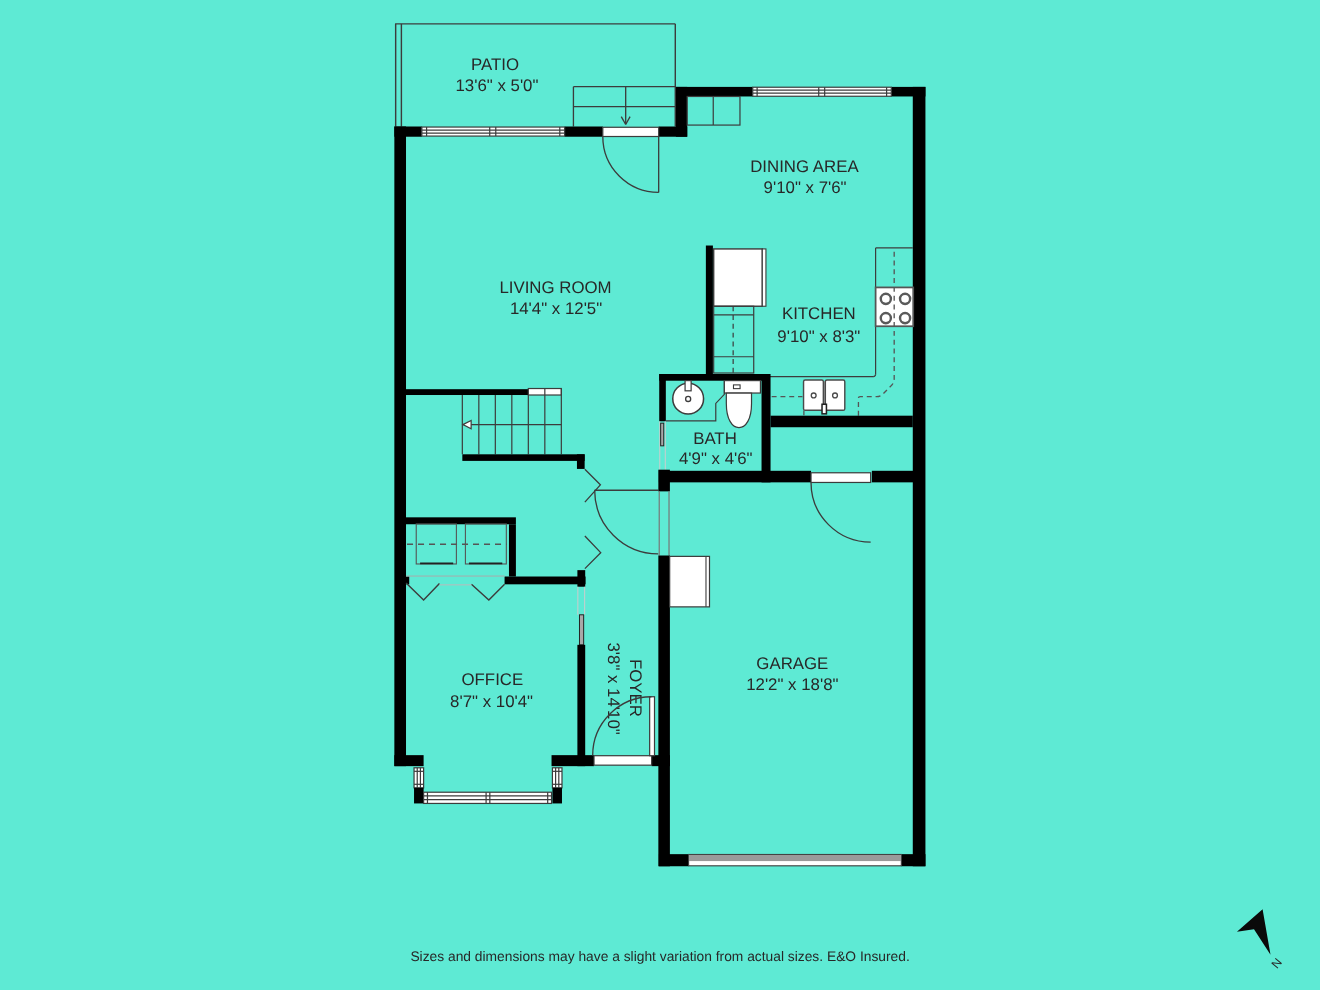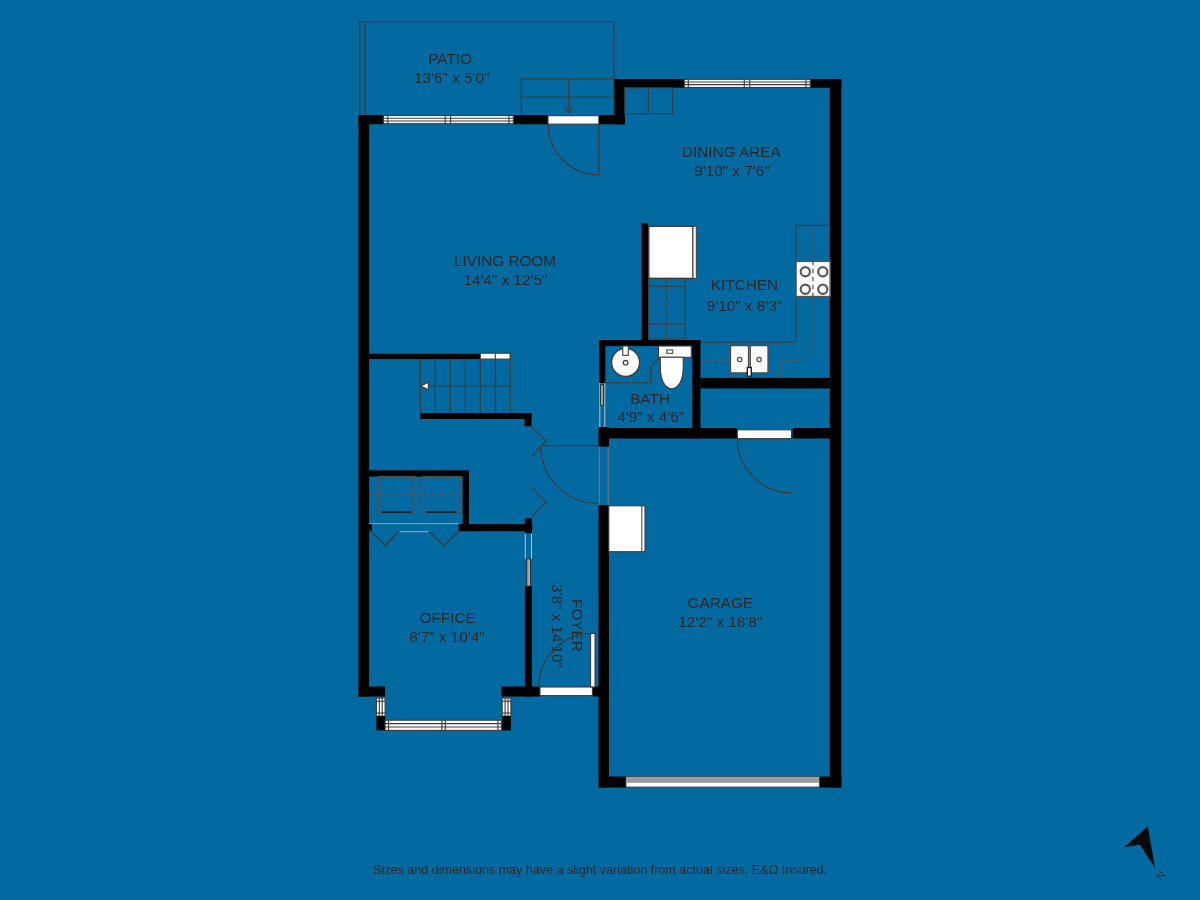--- a/index.html
+++ b/index.html
@@ -1,16 +1,16 @@
 <!DOCTYPE html>
 <html><head>
 <meta charset="utf-8">
 <style>
   html,body{margin:0;padding:0;background:#ffffff;}
-  #page{position:relative;width:1200px;height:900px;background:#0369a1;overflow:hidden;}
+  #page{position:relative;width:1200px;height:900px;background:#5eead4;overflow:hidden;}
   svg{position:absolute;top:0;left:0;}
   text{font-family:"Liberation Sans",sans-serif;fill:#282828;}
   .rm{font-size:15.3px;letter-spacing:0px;}
 </style>
 </head>
 <body>
 <div id="page">
 <svg width="1200" height="900" viewBox="0 0 1200 900">
 
 <g fill="none" stroke="#3c3c3c" stroke-width="1.3">

